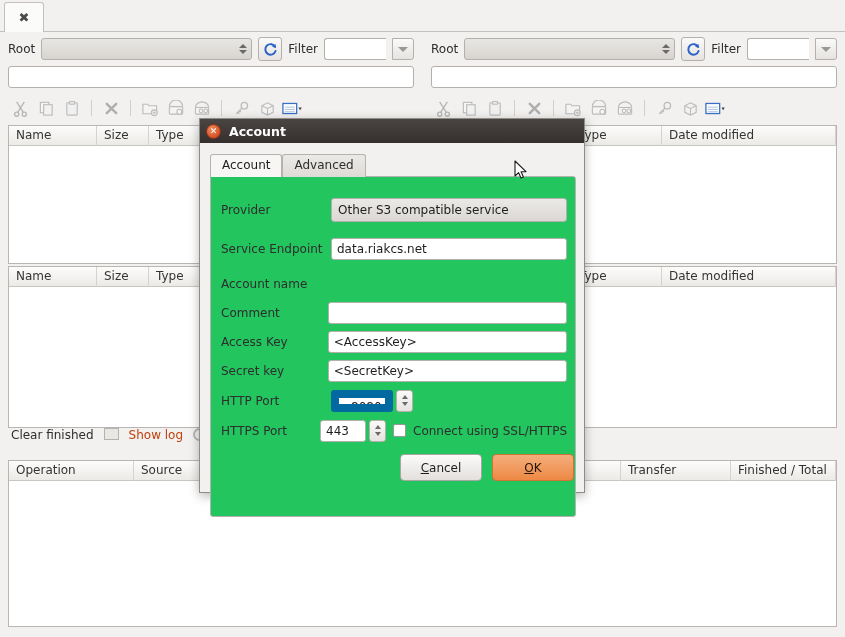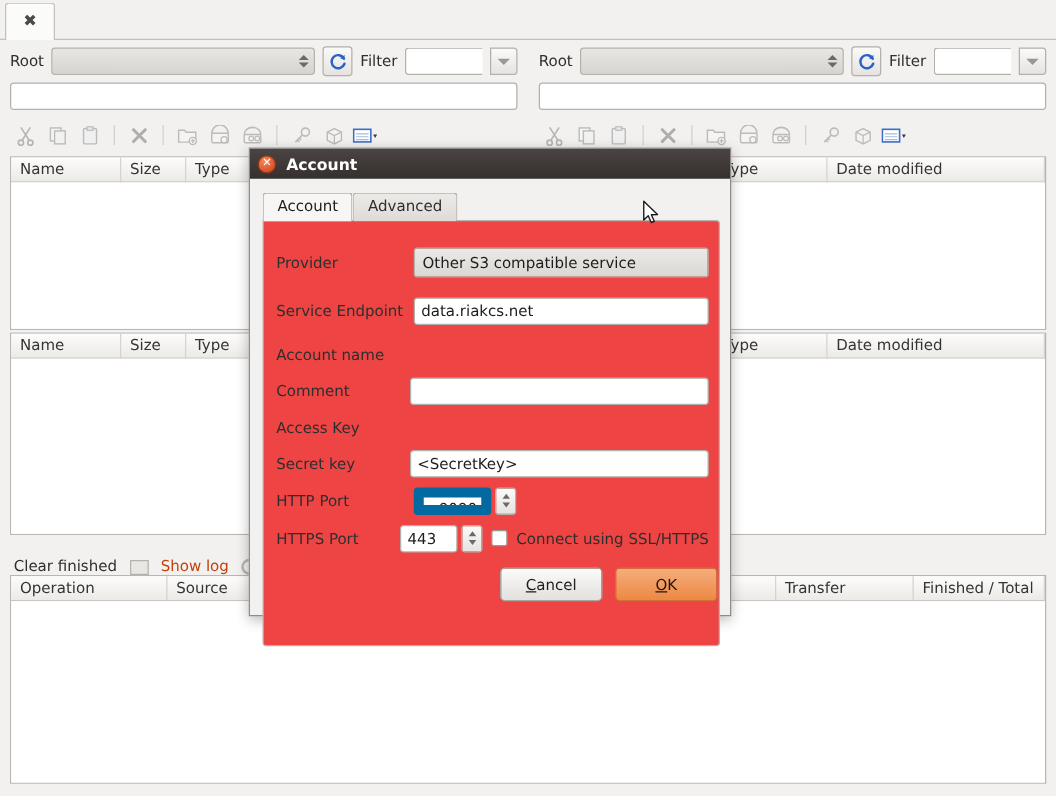--- a/index.html
+++ b/index.html
@@ -92,21 +92,21 @@
   .filelist.bot { top: 234px; height: 162px; }
   .colhdr { display: flex; height: 20px; background: linear-gradient(to bottom,#fcfcfb 0%,#eceae7 100%); border-bottom: 1px solid #c9c5c1; }
   .col {
     position: relative; height: 20px; line-height: 19px; padding-left: 7px;
     font-size: 12px; color: #343434; border-right: 1px solid #d6d2ce;
     overflow: hidden; white-space: nowrap;
   }
   .filebody { height: calc(100% - 20px); background: #fff; }
 
   
-  .xferbar { position: absolute; left: 0; top: 428px; width: 845px; height: 32px; display: flex; align-items: flex-end; gap: 10px; padding-left: 11px; }
+  .xferbar { position: absolute; left: 0; top: 428px; width: 845px; height: 32px; display: flex; align-items: flex-start; gap: 10px; padding-left: 11px; }
   .xfer-link { font-size: 12px; color: #2e2e2e; }
   .xfer-link.dim { color: #c2410c; }
   .xfer-ico { width: 15px; height: 12px; border: 1px solid #b6b2ae; background: #e9e7e4; display:inline-block; vertical-align: middle; }
   .clock-ico { width: 13px; height: 13px; border-radius: 50%; border: 2px solid #b9b5b1; display:inline-block; }
 
   .xferlist { position: absolute; left: 8px; top: 460px; width: 829px; height: 167px; background: #fff; border: 1px solid #b9b5b1; }
 
   
   .dialog {
     position: absolute; left: 199px; top: 118px; width: 386px; height: 375px;
@@ -131,21 +131,21 @@
   .dlg-tabs { position: absolute; left: 10px; top: 35px; display: flex; align-items: flex-end; height: 23px; z-index: 3; }
   .dtab {
     height: 23px; line-height: 21px; padding: 0 11px; font-size: 12px; color: #2e2e2e;
     border: 1px solid #b6b2ae; border-bottom: none; border-radius: 3px 3px 0 0;
     background: linear-gradient(to bottom,#eceae7 0%,#dedbd7 100%);
   }
   .dtab.on { background: #f7f6f5; color: #1d1d1d; }
 
   .dlg-page {
     position: absolute; left: 10px; top: 57px; width: 366px; height: 341px;
-    background: #ef4444; border: 1px solid #b6b2ae; border-radius: 0 3px 3px 3px;
+    background: #22c55e; border: 1px solid #b6b2ae; border-radius: 0 3px 3px 3px;
   }
   .frm { position: absolute; left: 10px; top: 14px; width: 346px; }
   .row { display: flex; align-items: center; height: 29px; }
   .rlabel { width: 110px; font-size: 12px; color: #2e2e2e; white-space: nowrap; }
   .txt {
     height: 22px; background: #ffffff; border: 1px solid #b4b0ab; border-radius: 3px;
     font-size: 12px; color: #1d1d1d; line-height: 20px; padding: 0 5px; overflow: hidden; white-space: nowrap;
   }
   .txt.focus { border: 8px solid #0369a1; line-height: 18px; padding-left: 12px; }
   .combo {
@@ -473,20 +473,21 @@
           <span class="rlabel">Account name</span>
         </div>
 
         <div class="row">
           <span class="rlabel">Comment</span>
           <div class="txt" style="width:246px"></div>
         </div>
 
         <div class="row">
           <span class="rlabel">Access Key</span>
+          <div class="txt" style="width:246px">&lt;AccessKey&gt;</div>
         </div>
 
         <div class="row">
           <span class="rlabel">Secret key</span>
           <div class="txt" style="width:246px">&lt;SecretKey&gt;</div>
         </div>
 
         <div class="row" style="height:31px">
           <span class="rlabel">HTTP Port</span>
           <div class="spinbox">

